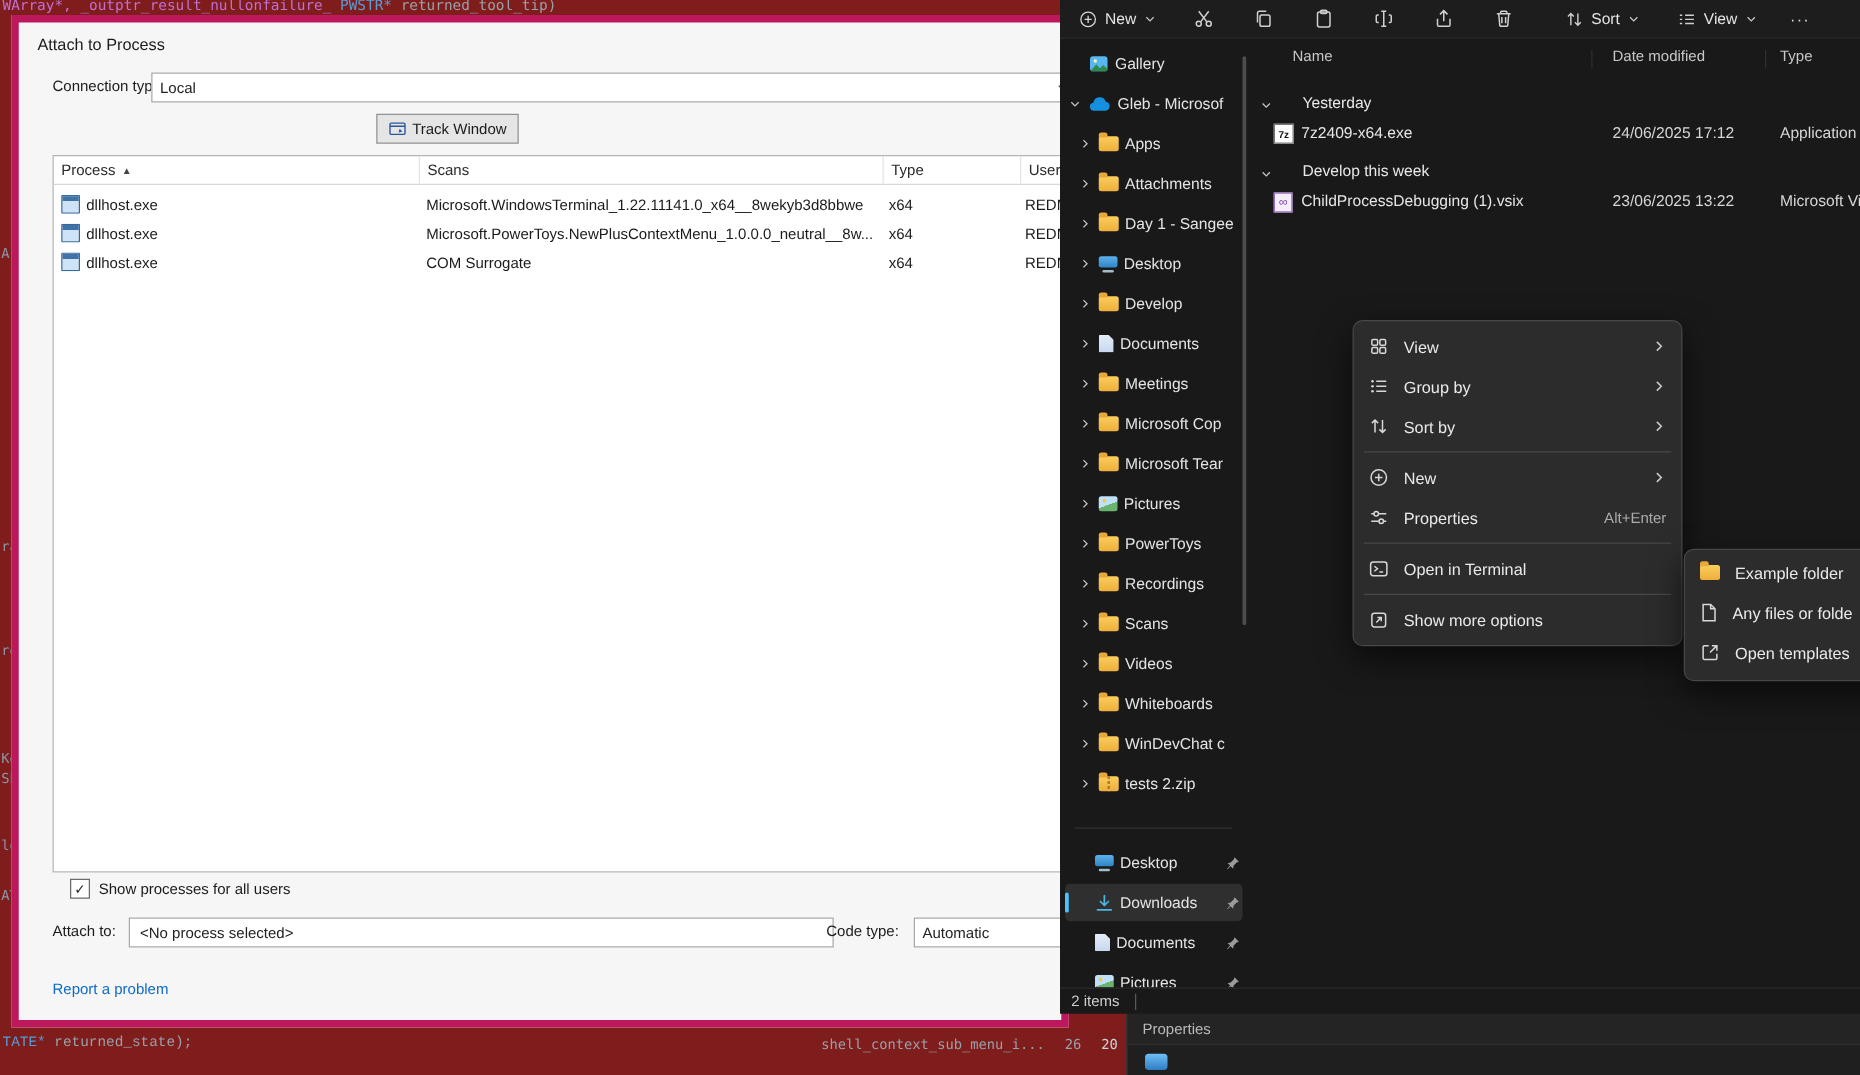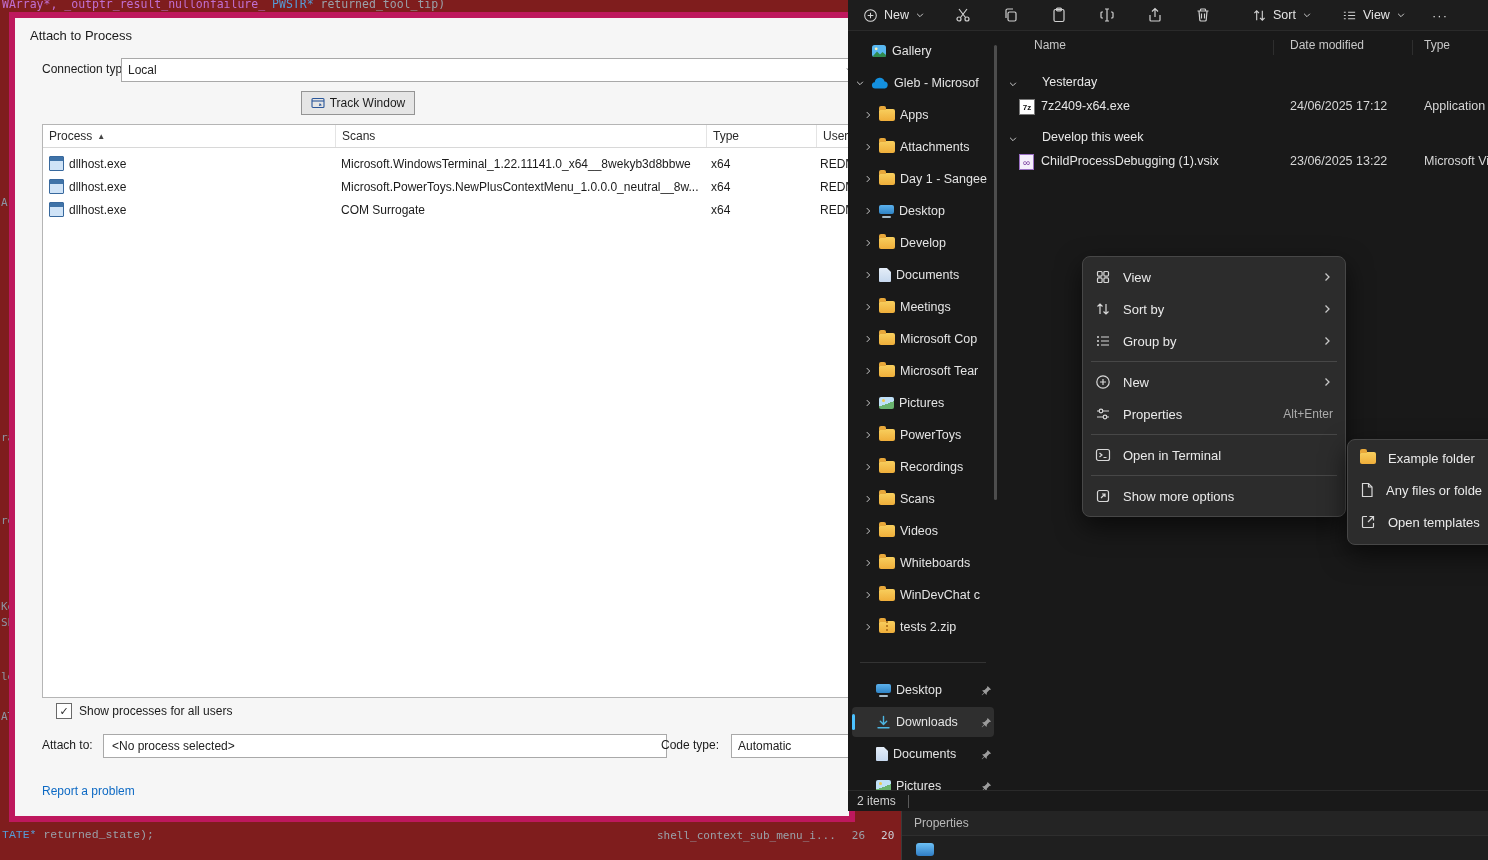--- a/index.html
+++ b/index.html
@@ -589,46 +589,46 @@
       <span class="mlabel">View</span>
       <span class="rt">
           <svg width="12" height="12" viewBox="0 0 12 12">
             <path d="M4.5 2.5L8 6l-3.5 3.5" fill="none" stroke="#c8c8c8" stroke-width="1.3"></path>
           </svg>
         </span>
     </div>
     <div class="mi">
       <span>
           <svg width="16" height="16" viewBox="0 0 16 16" fill="none" stroke="#d8d8d8" stroke-width="1.2">
+            <path d="M6 4h8M6 8h8M6 12h8"></path>
+            <circle cx="3" cy="4" r="1" fill="#d8d8d8" stroke="none"></circle>
+            <circle cx="3" cy="8" r="1" fill="#d8d8d8" stroke="none"></circle>
+            <circle cx="3" cy="12" r="1" fill="#d8d8d8" stroke="none"></circle>
+          </svg>
+        </span>
+      <span class="mlabel">Group by</span>
+      <span class="rt">
+          <svg width="12" height="12" viewBox="0 0 12 12">
+            <path d="M4.5 2.5L8 6l-3.5 3.5" fill="none" stroke="#c8c8c8" stroke-width="1.3"></path>
+          </svg>
+        </span>
+    </div>
+    <div class="mi">
+      <span>
+          <svg width="16" height="16" viewBox="0 0 16 16" fill="none" stroke="#d8d8d8" stroke-width="1.2">
             <path d="M5 13V3M2.5 5.5L5 3l2.5 2.5M11 3v10M8.5 10.5L11 13l2.5-2.5"></path>
           </svg>
         </span>
       <span class="mlabel">Sort by</span>
       <span class="rt">
           <svg width="12" height="12" viewBox="0 0 12 12">
             <path d="M4.5 2.5L8 6l-3.5 3.5" fill="none" stroke="#c8c8c8" stroke-width="1.3"></path>
           </svg>
         </span>
     </div>
-    <div class="mi">
-      <span>
-          <svg width="16" height="16" viewBox="0 0 16 16" fill="none" stroke="#d8d8d8" stroke-width="1.2">
-            <path d="M6 4h8M6 8h8M6 12h8"></path>
-            <circle cx="3" cy="4" r="1" fill="#d8d8d8" stroke="none"></circle>
-            <circle cx="3" cy="8" r="1" fill="#d8d8d8" stroke="none"></circle>
-            <circle cx="3" cy="12" r="1" fill="#d8d8d8" stroke="none"></circle>
-          </svg>
-        </span>
-      <span class="mlabel">Group by</span>
-      <span class="rt">
-          <svg width="12" height="12" viewBox="0 0 12 12">
-            <path d="M4.5 2.5L8 6l-3.5 3.5" fill="none" stroke="#c8c8c8" stroke-width="1.3"></path>
-          </svg>
-        </span>
-    </div>
     <div class="msep"></div>
     <div class="mi">
       <span>
           <svg width="16" height="16" viewBox="0 0 16 16">
             <circle cx="8" cy="8" r="6.2" fill="none" stroke="#d8d8d8" stroke-width="1.2"></circle>
             <path d="M8 5v6M5 8h6" stroke="#d8d8d8" stroke-width="1.2"></path>
           </svg>
         </span>
       <span class="mlabel">New</span>
       <span class="rt">

